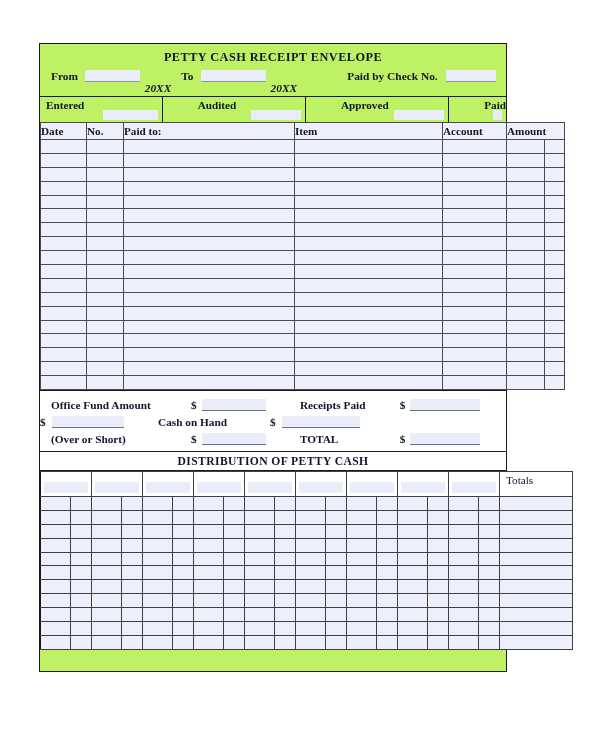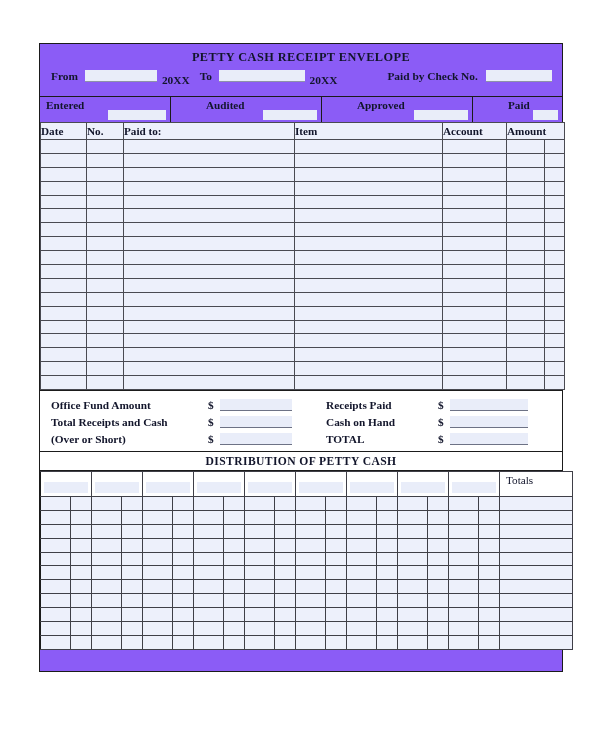--- a/index.html
+++ b/index.html
@@ -5,43 +5,43 @@
   html,body{margin:0;padding:0;}
   body{
     width:600px;height:730px;background:#ffffff;
     font-family:"Liberation Serif","DejaVu Serif",serif;
     color:#12152b;overflow:hidden;
   }
   .page{position:relative;width:600px;height:730px;background:#fff;}
 
   
   .form{
-    position:absolute;left:39px;top:43px;width:524px;height:629px;
-    border:1.6px solid #1b1b1b;background:#8b5cf6;box-sizing:border-box;
+    position:absolute;left:39px;top:43px;width:468px;height:629px;
+    border:1.6px solid #1b1b1b;background:#bef264;box-sizing:border-box;
   }
 
   
   .fill{
     display:inline-block;background:#e9edf9;border-bottom:1.3px solid #8e93a8;
     height:11px;vertical-align:-1px;
   }
 
   
   .titlebar{
     height:26px;display:flex;align-items:center;justify-content:center;
   }
   .title{
     font-weight:bold;font-size:12.3px;letter-spacing:.45px;
   }
   .fromline{
     height:26px;display:flex;padding:0 10px 0 11px;
     font-weight:bold;font-size:11.4px;box-sizing:border-box;
   }
   .fromline .lbl{white-space:nowrap;}
-  .fromline .yr{margin:4px 4px 0 5px;white-space:nowrap;}
+  .fromline .yr{margin:12px 4px 0 5px;white-space:nowrap;font-style:italic;}
 
   
   .approvals{
     display:flex;height:25px;border-top:1.6px solid #1b1b1b;gap:29px;
   }
   .appcell{
     position:relative;display:flex;align-items:flex-start;
     border-right:1.4px solid #1b1b1b;box-sizing:border-box;
     padding:2px 0 0 6px;font-weight:bold;font-size:11.2px;
   }
@@ -335,21 +335,20 @@
     <div class="summary">
       <div class="sumrow">
         <span class="sumlabel c1">Office Fund Amount</span>
         <span class="dollar">$</span>
         <span class="sumfield"></span>
         <span class="sumlabel c2">Receipts Paid</span>
         <span class="dollar">$</span>
         <span class="sumfield wide"></span>
       </div>
       <div class="sumrow">
-        <span class="sumlabel c1">Total Receipts and Cash</span>
         <span class="dollar">$</span>
         <span class="sumfield"></span>
         <span class="sumlabel c2">Cash on Hand</span>
         <span class="dollar">$</span>
         <span class="sumfield wide"></span>
       </div>
       <div class="sumrow">
         <span class="sumlabel c1">(Over or Short)</span>
         <span class="dollar">$</span>
         <span class="sumfield"></span>

